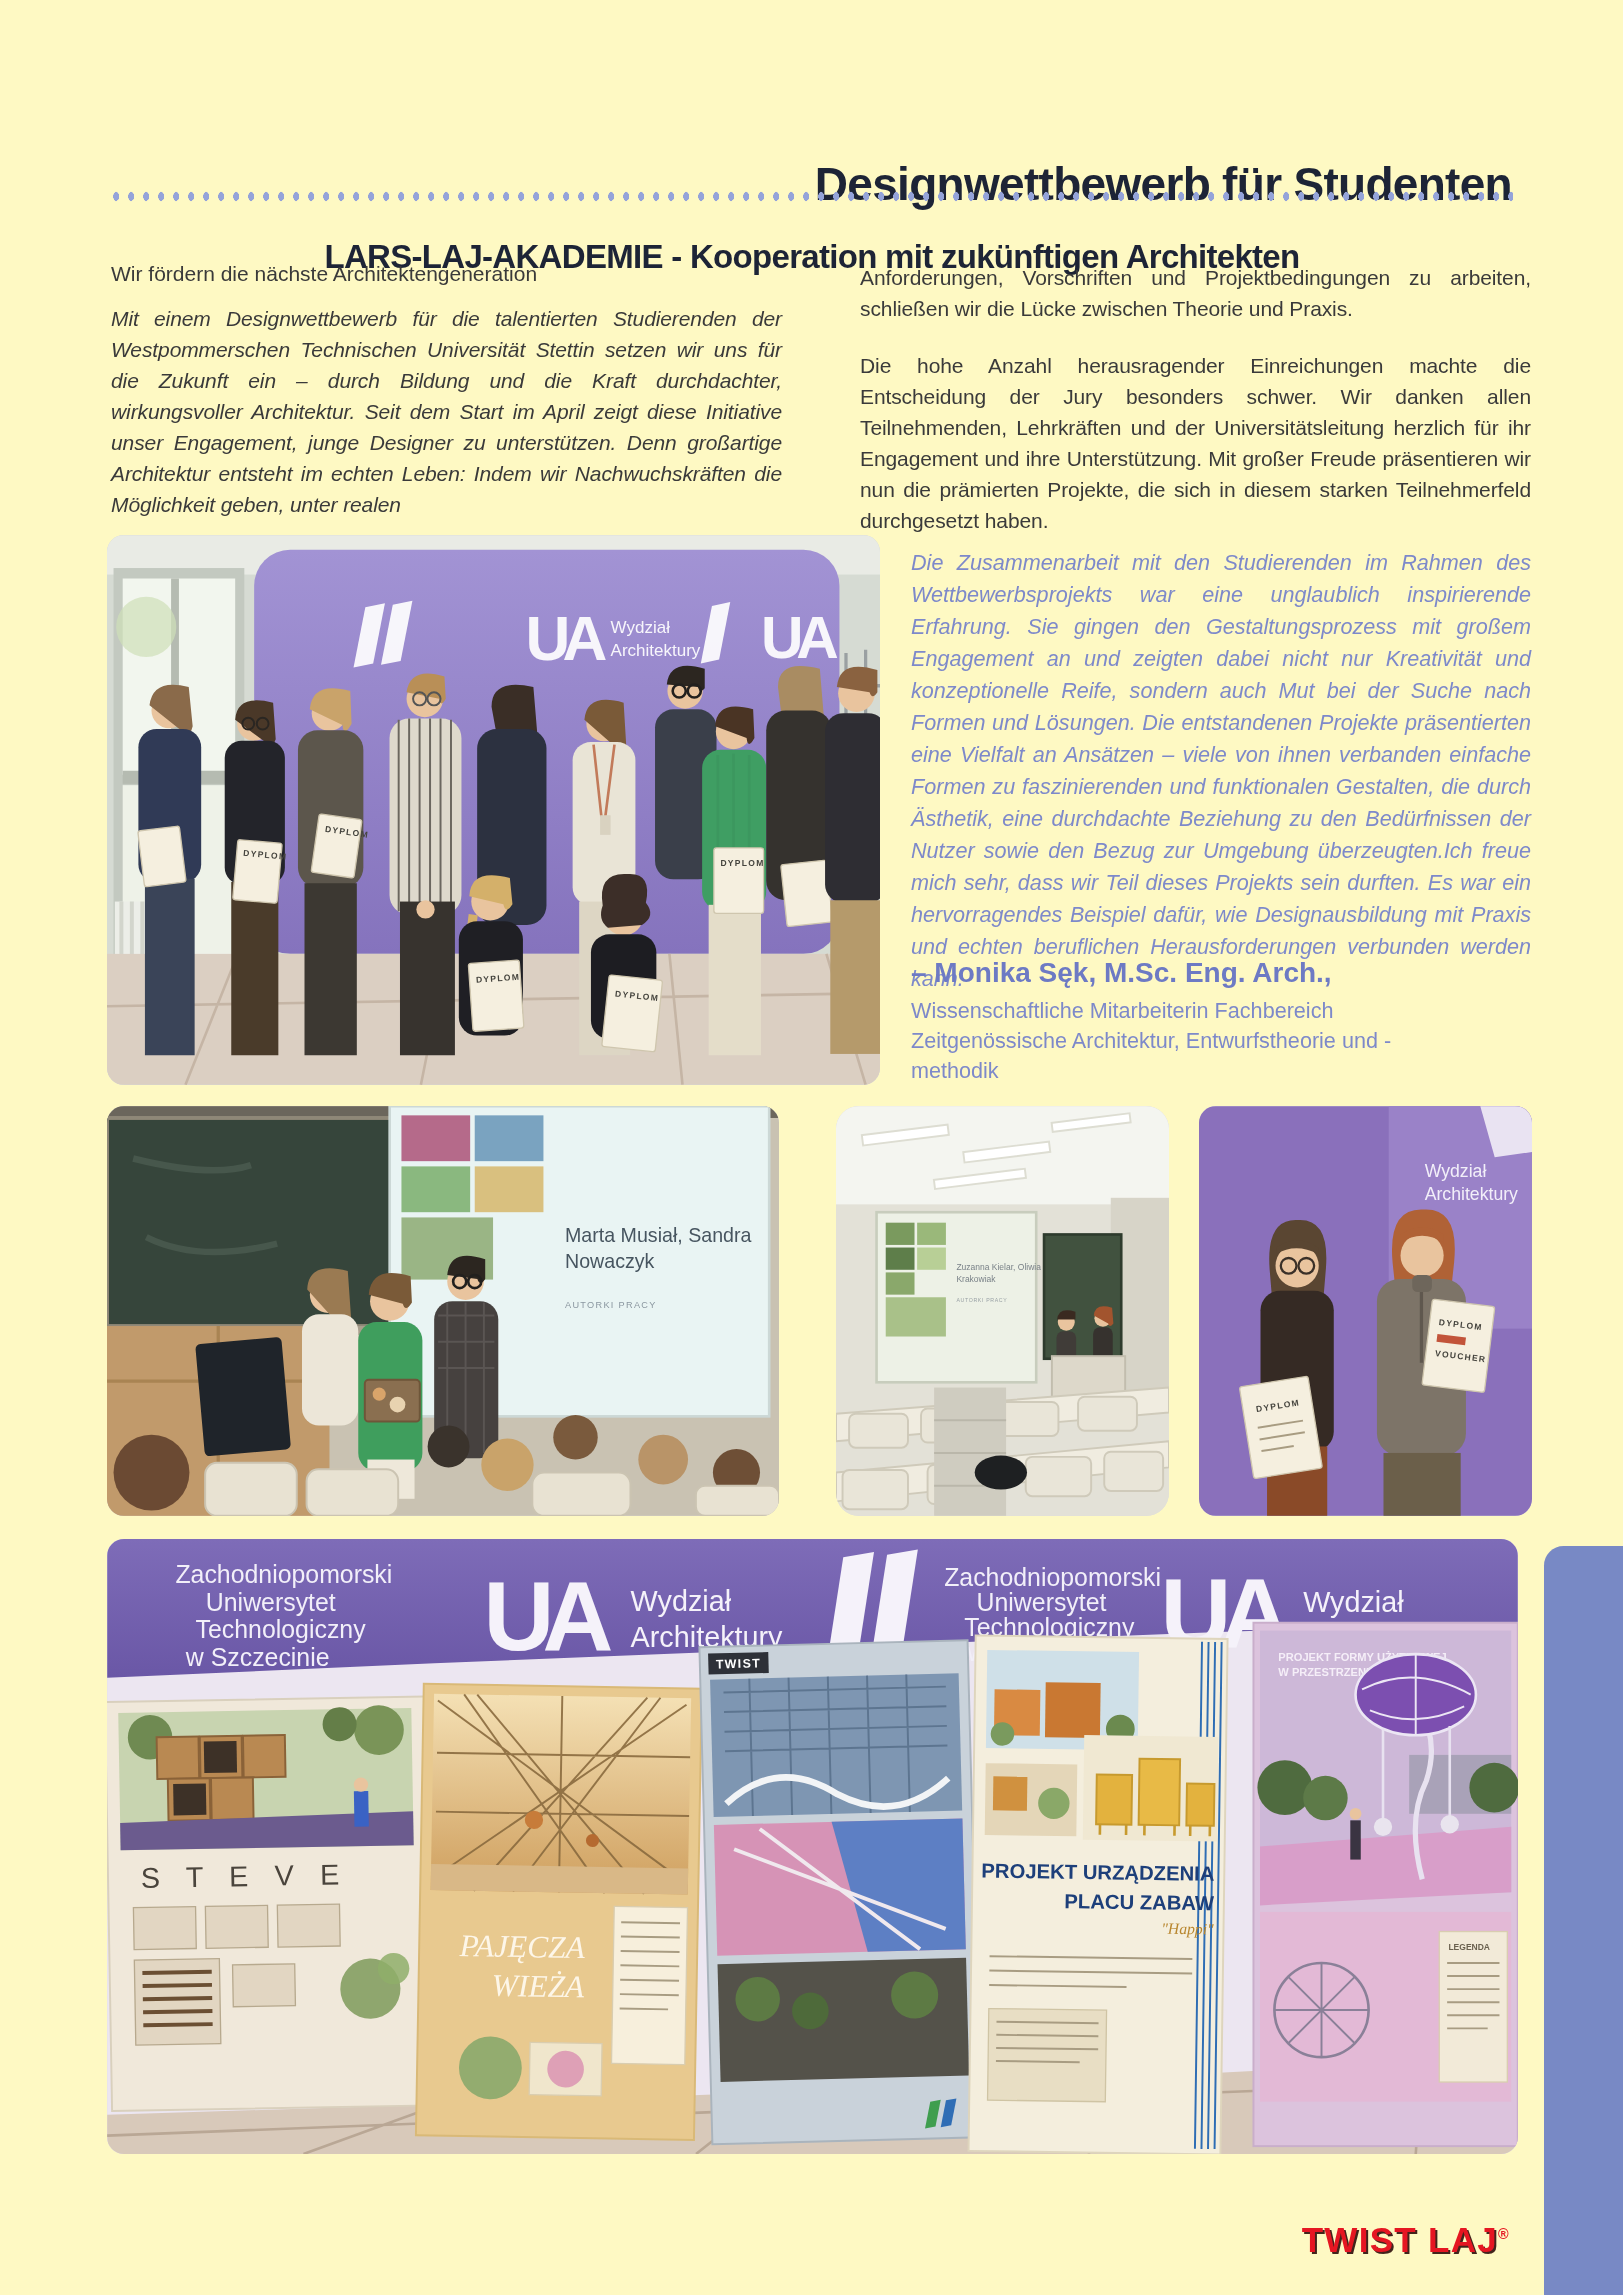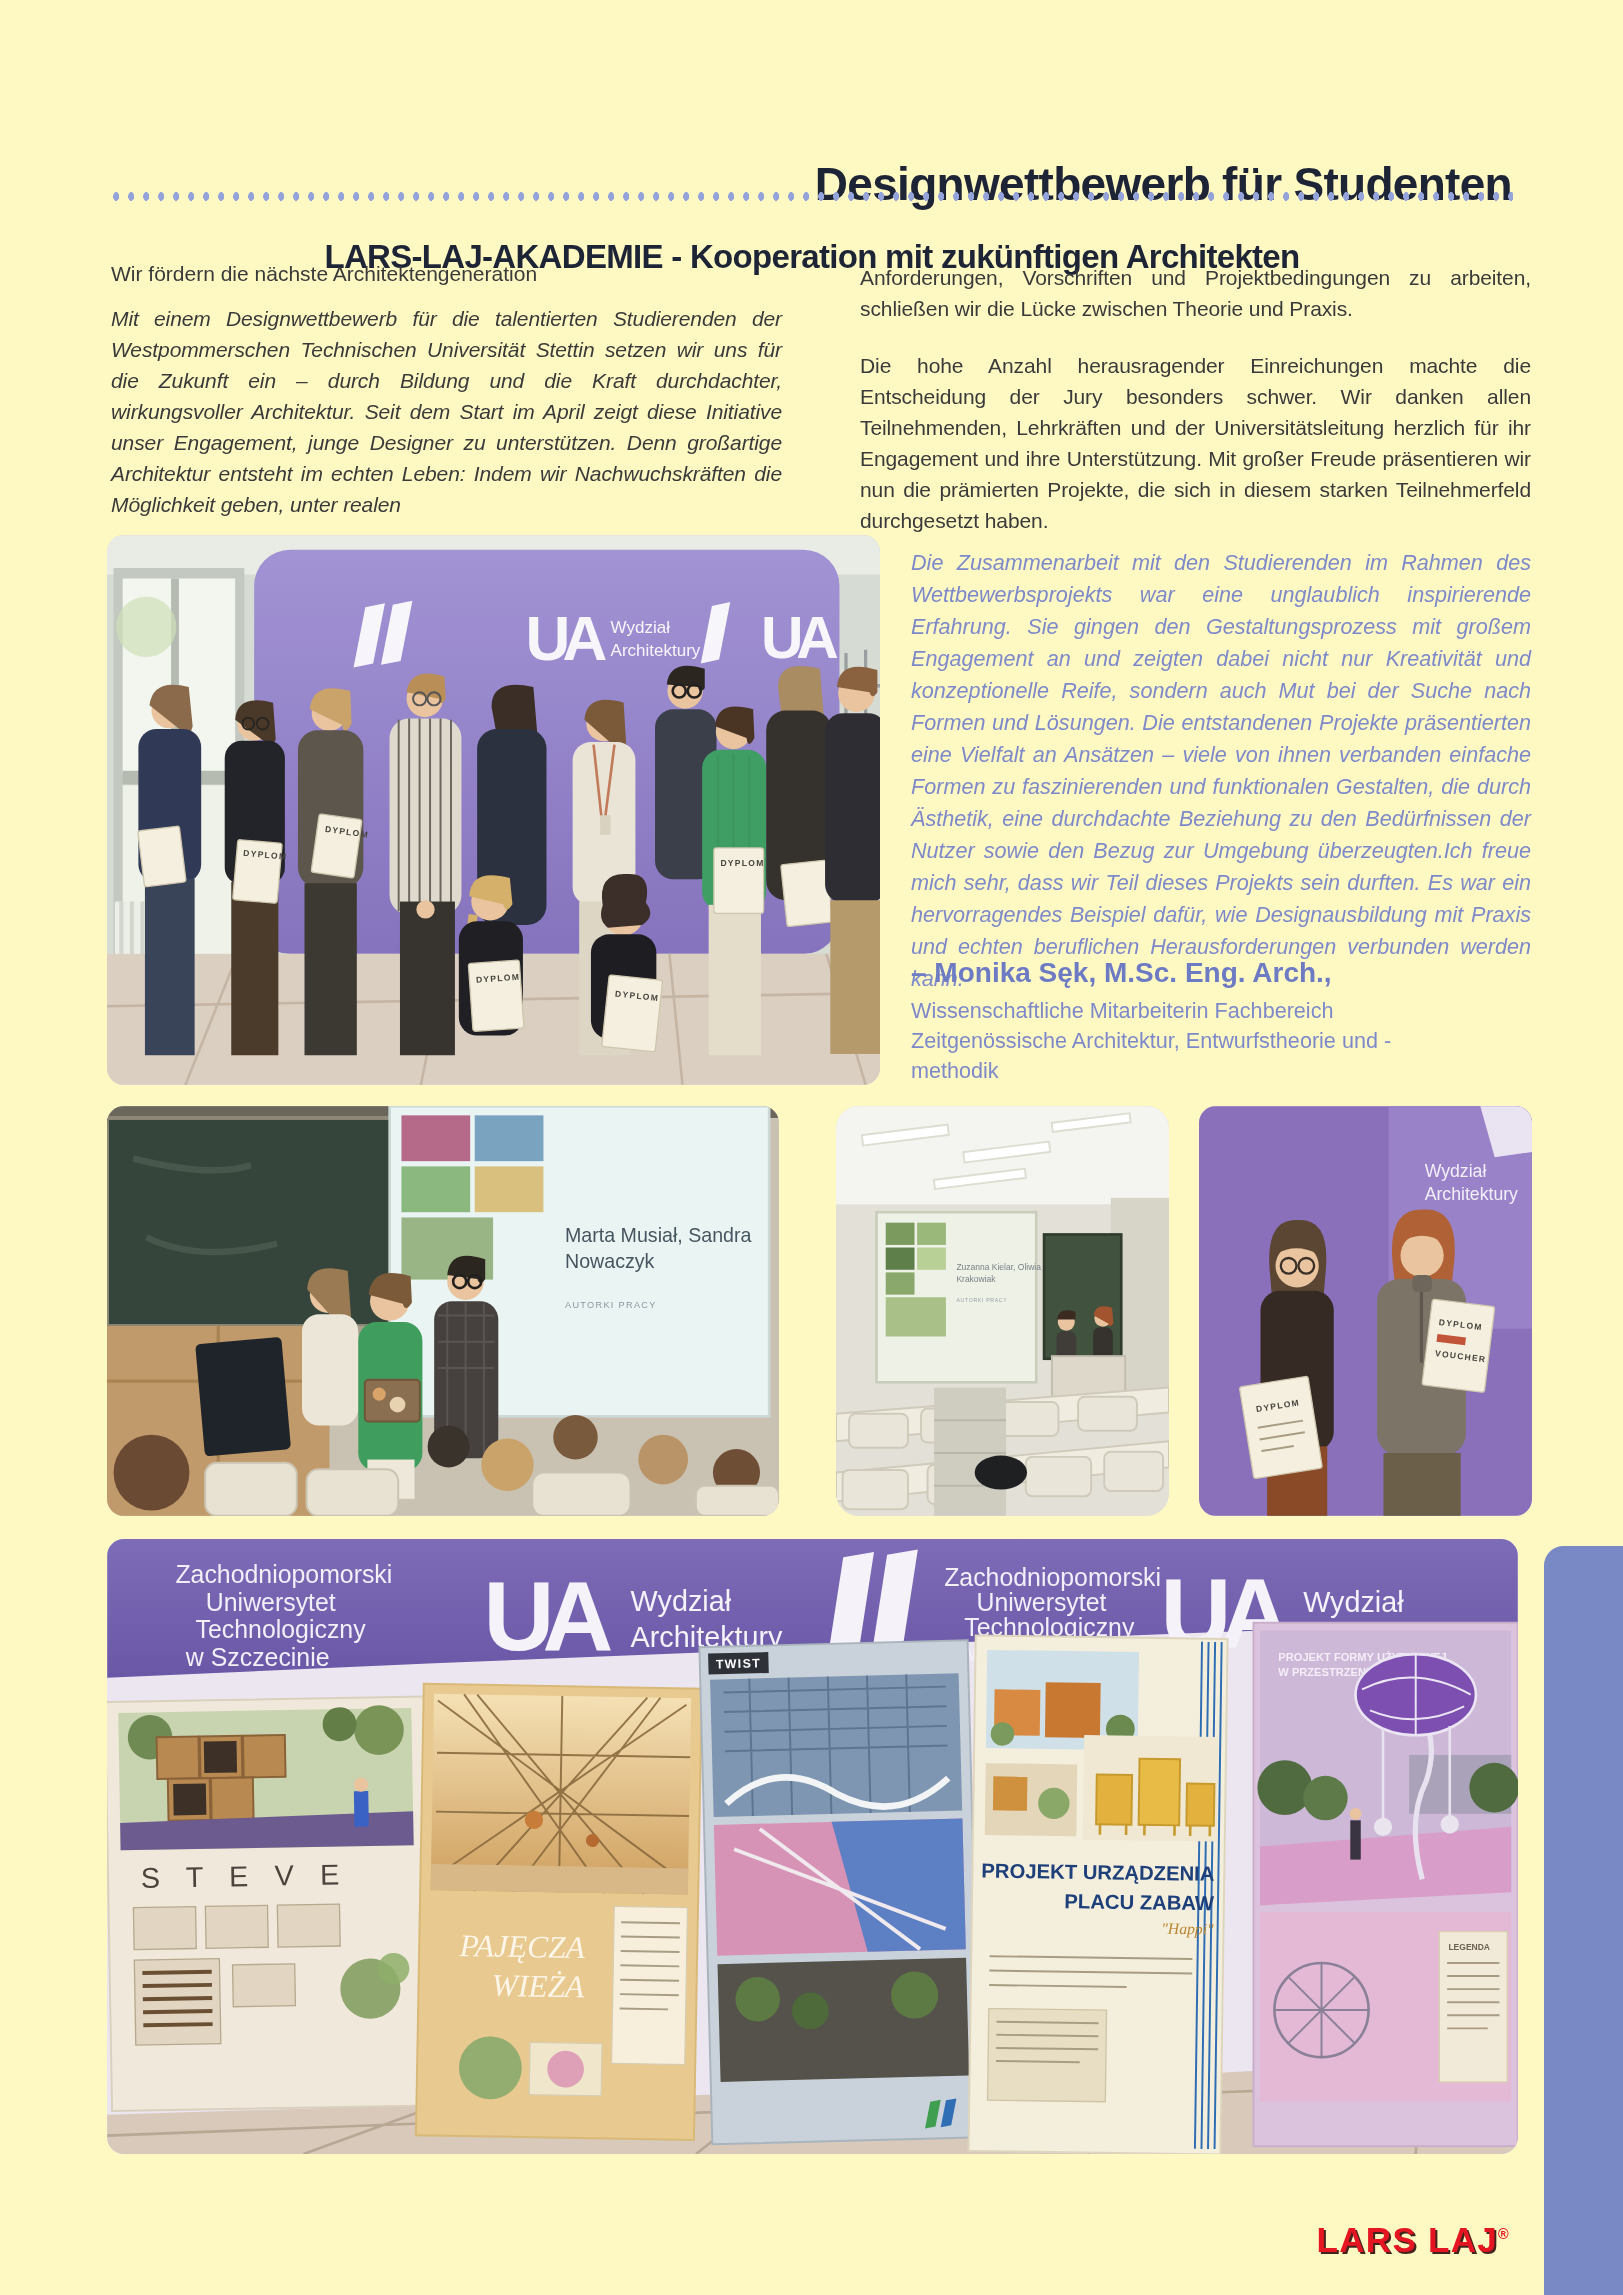--- a/index.html
+++ b/index.html
@@ -533,16 +533,16 @@
 
       <g>
         <polygon points="1258,860 1274,857 1266,898 1250,901" fill="#3f9e4f"></polygon>
         <polygon points="1282,858 1298,855 1290,896 1274,899" fill="#2f6db5"></polygon>
       </g>
     </svg>
   </div>
 
   <div class="sidebar"></div>
 
-  <div class="footer-logo"><span>LARS LAJ</span><sup>®</sup></div>
+  <div class="footer-logo"><span>TWIST LAJ</span><sup>®</sup></div>
 
 </div>
 
 
 </body></html>

